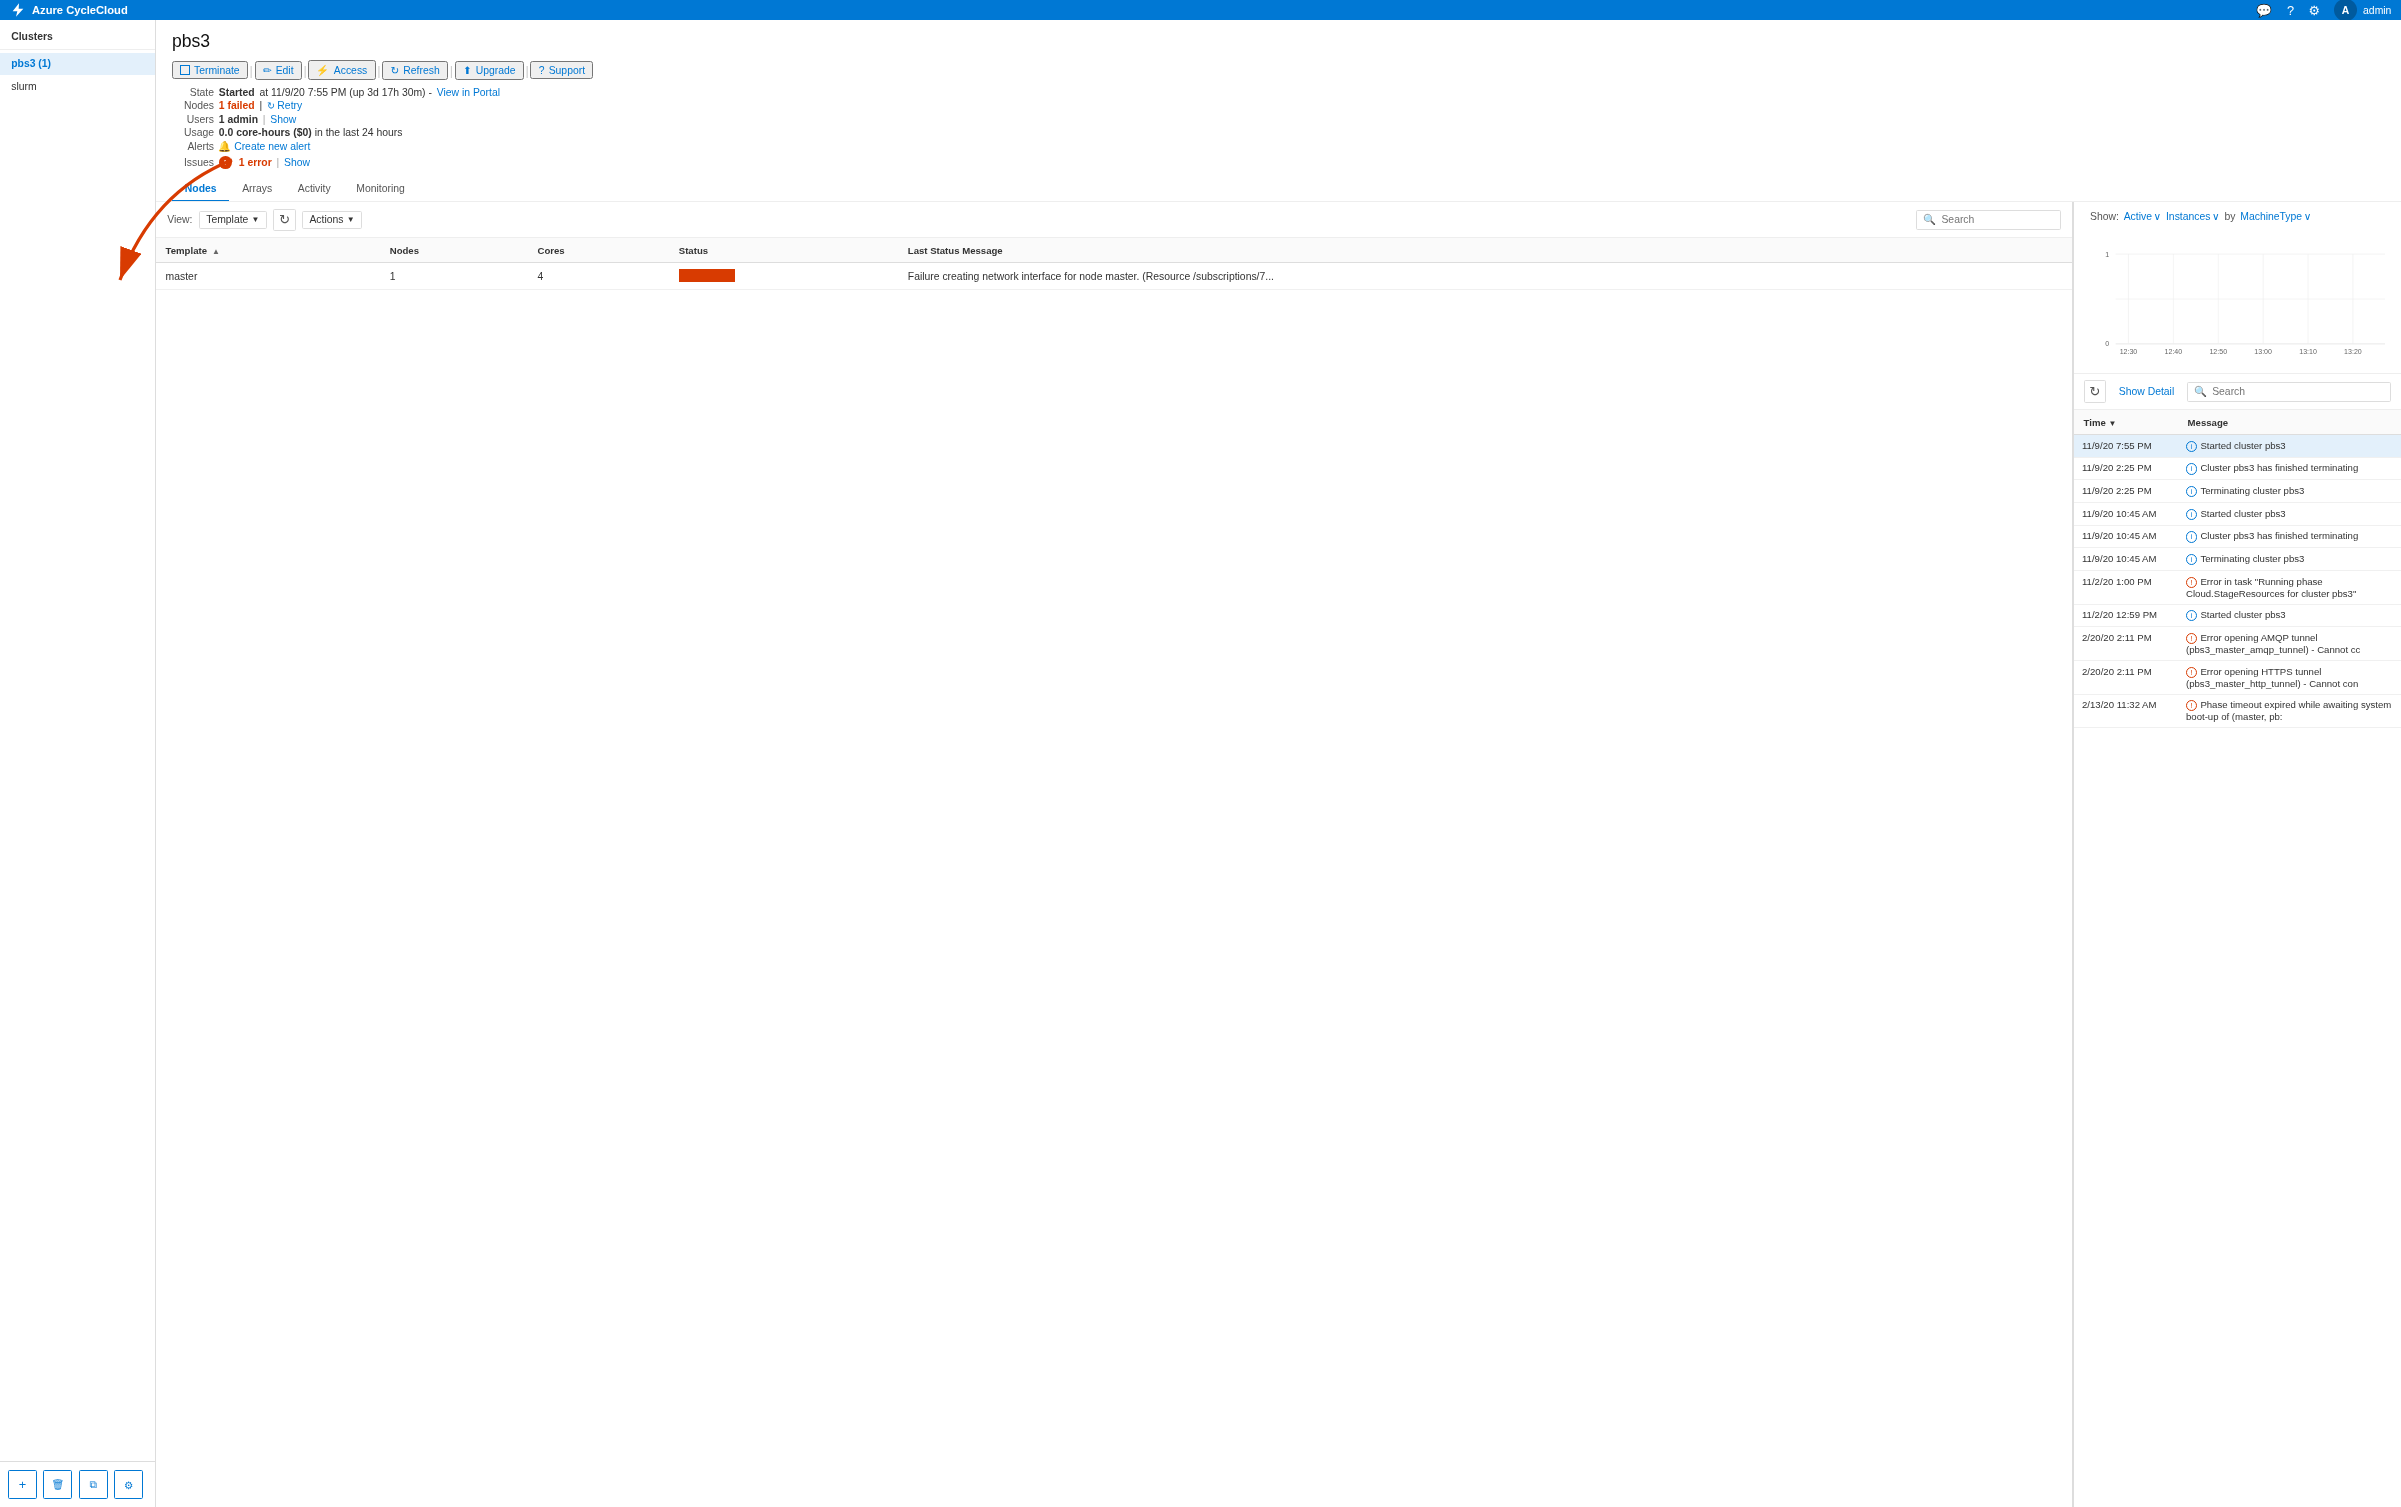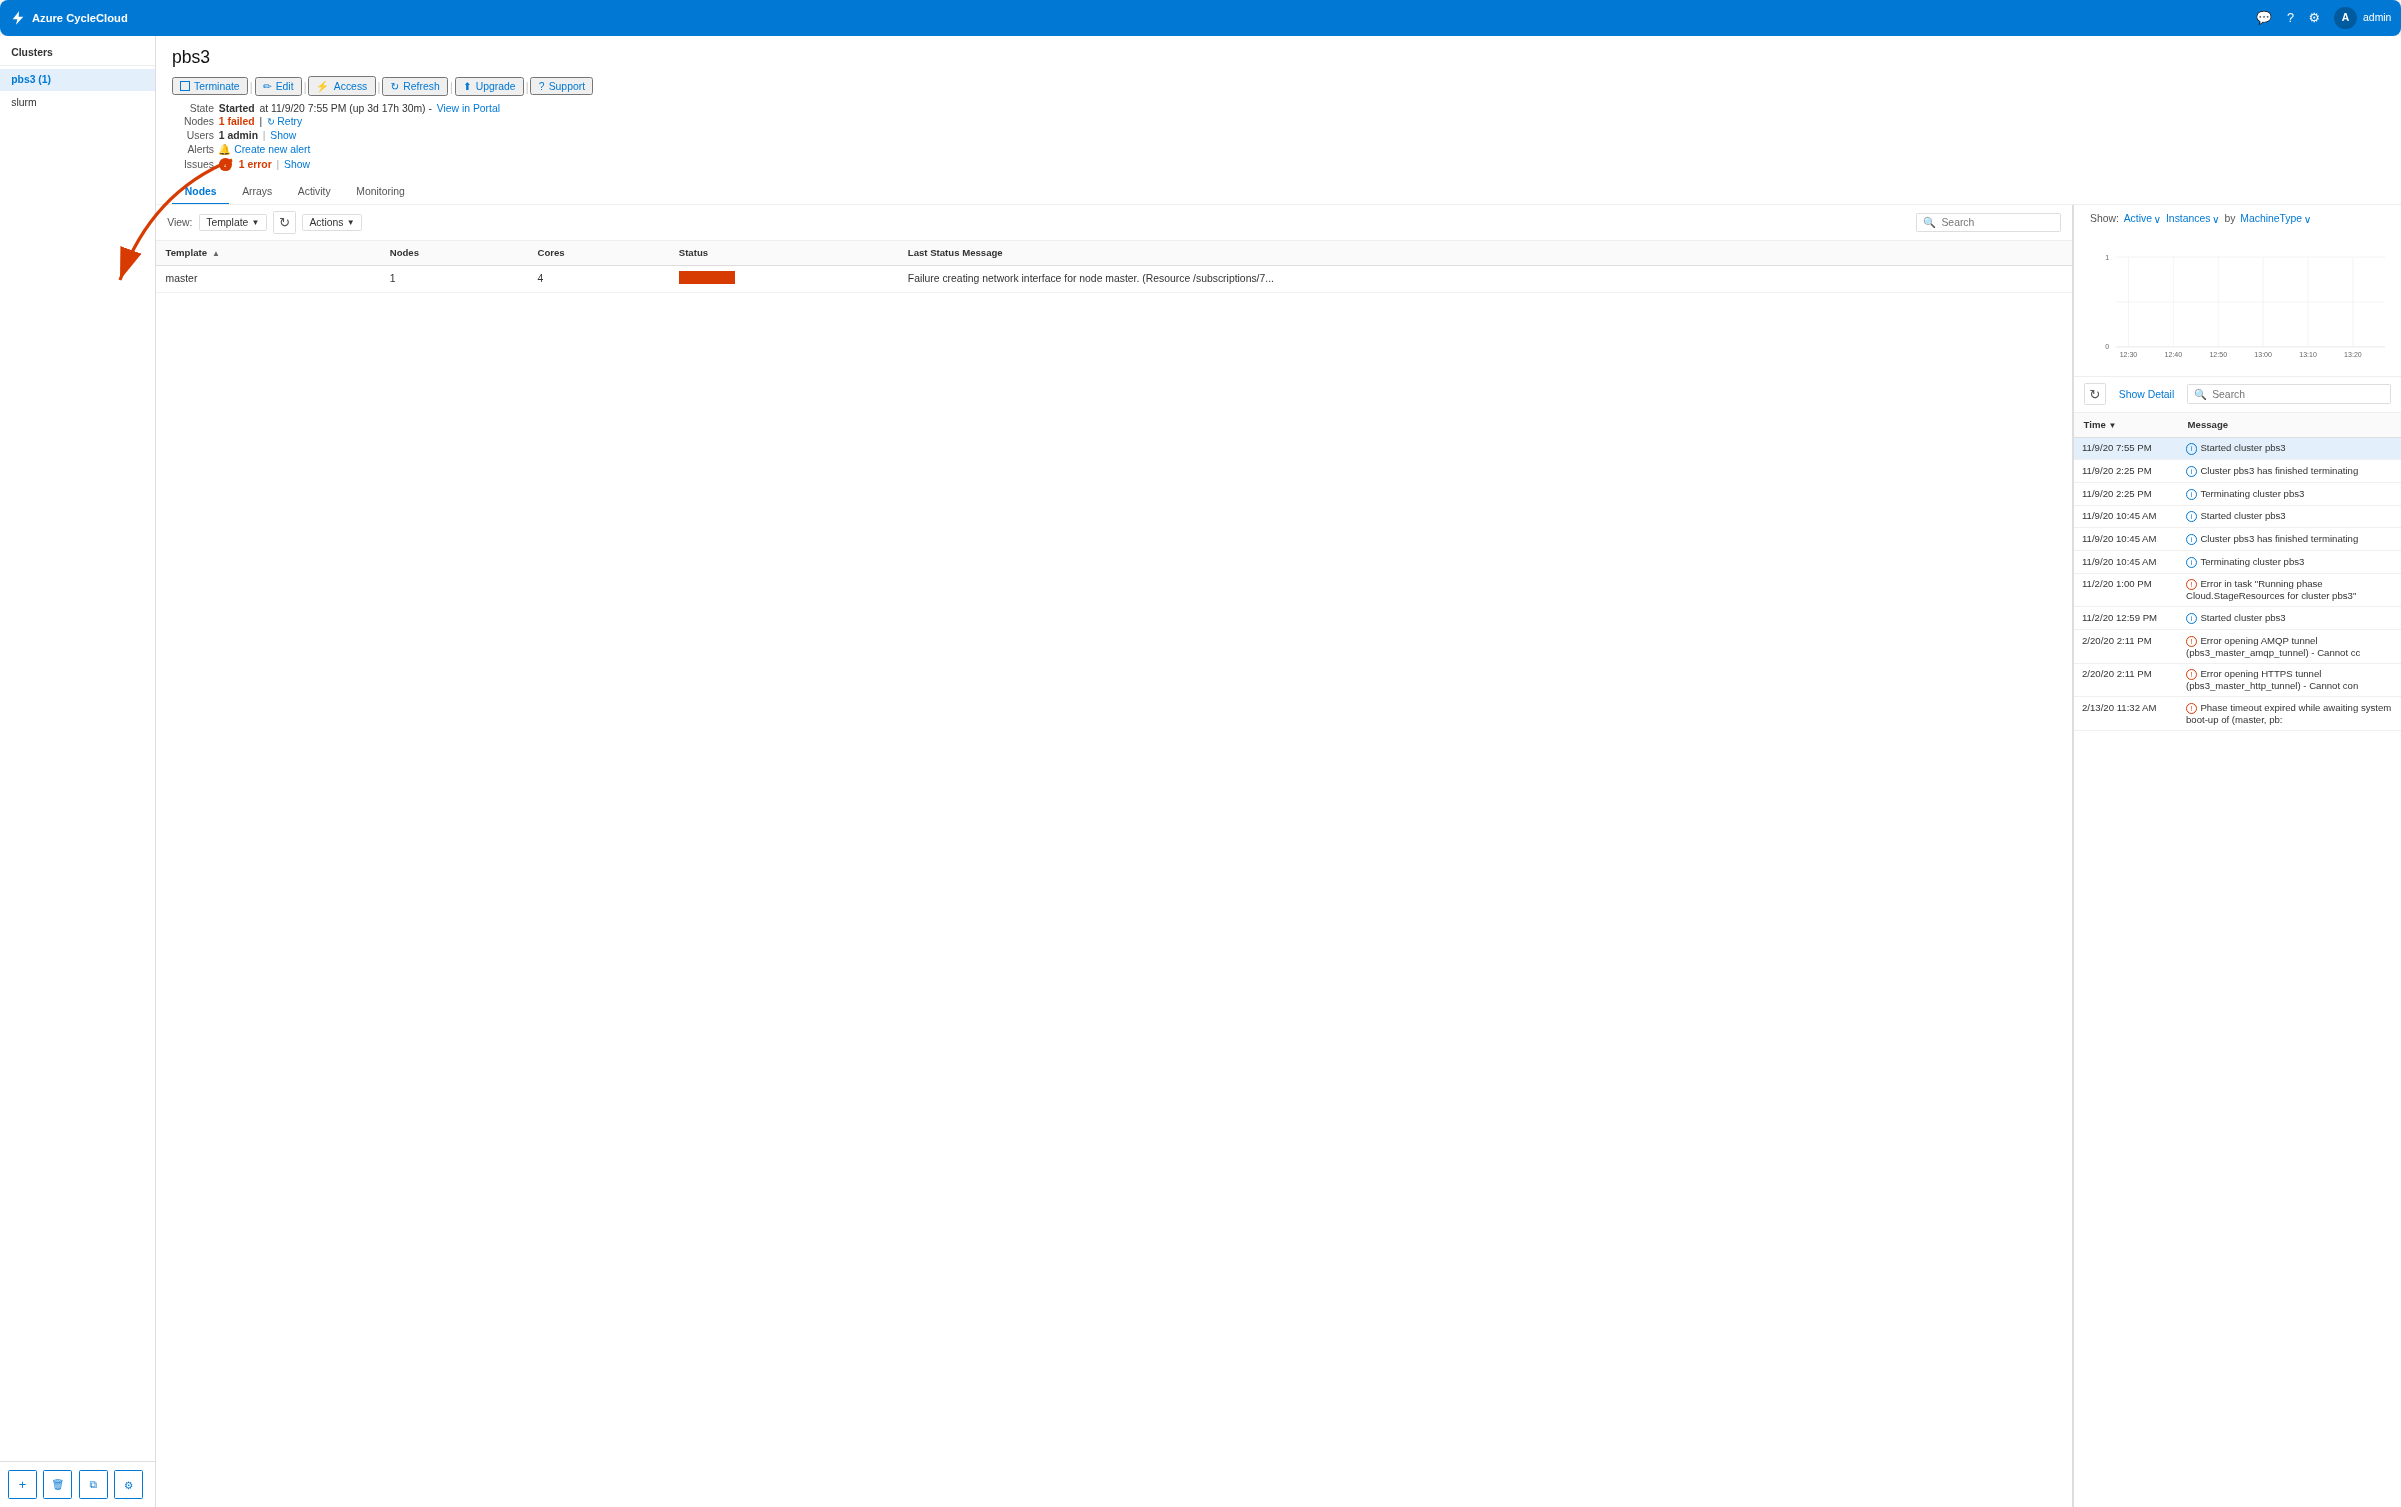--- a/index.html
+++ b/index.html
@@ -1,19 +1,19 @@
 <!DOCTYPE html>
 <html style="font-size:12.8px"><head>
   <meta charset="utf-8">
   <style>
     * { box-sizing: border-box; margin: 0; padding: 0; }
     body { font-family: 'Segoe UI', Arial, sans-serif; font-size: 10.4px; background: #f3f3f3; color: #333; height: 100vh; display: flex; flex-direction: column; overflow: hidden; }
 
     
-    .topnav { background: #0078d4; display: flex; align-items: center; height: 36px; padding: 0 9.6px; color: white; flex-shrink: 0; border-radius: 8px; }
+    .topnav { background: #0078d4; display: flex; align-items: center; height: 20px; padding: 0 9.6px; color: white; flex-shrink: 0; }
     .topnav-logo { display: flex; align-items: center; gap: 6.4px; font-size: 11.2px; font-weight: 600; color: white; margin-right: 12.8px; }
     .topnav-logo svg { width: 16px; height: 16px; fill: white; }
     .topnav-spacer { flex: 1; }
     .topnav-icons { display: flex; align-items: center; gap: 14.4px; }
     .topnav-icon { color: white; cursor: pointer; font-size: 12.8px; }
     .topnav-user { display: flex; align-items: center; gap: 6.4px; cursor: pointer; }
     .topnav-avatar { background: #005a9e; border-radius: 50%; width: 22.4px; height: 22.4px; display: flex; align-items: center; justify-content: center; font-size: 10.4px; font-weight: 600; color: white; }
 
     
     .main-layout { display: flex; flex: 1; overflow: hidden; }
@@ -187,20 +187,24 @@
           <span style="display:inline-flex;align-items:center;gap:2.4px;color:#0078d4;cursor:pointer;">
             <span style="font-size:9.6px;">↻</span>
             <span>Retry</span>
           </span>
         </div>
         <div class="meta-row">
           <span class="meta-label">Users</span>
           <span class="meta-bold">1 admin</span>
           <span class="meta-sep">|</span>
           <a class="meta-link">Show</a>
+        </div>
+        <div class="meta-row">
+          <span class="meta-label">Usage</span>
+          <span><span class="meta-bold">0.0 core-hours ($0)</span> in the last 24 hours</span>
         </div>
         <div class="meta-row">
           <span class="meta-label">Alerts</span>
           <a class="meta-link" style="display:flex;align-items:center;gap:2.4px;">
             <span>🔔</span>
             <span>Create new alert</span>
           </a>
         </div>
         <div class="meta-row">
           <span class="meta-label">Issues</span>

